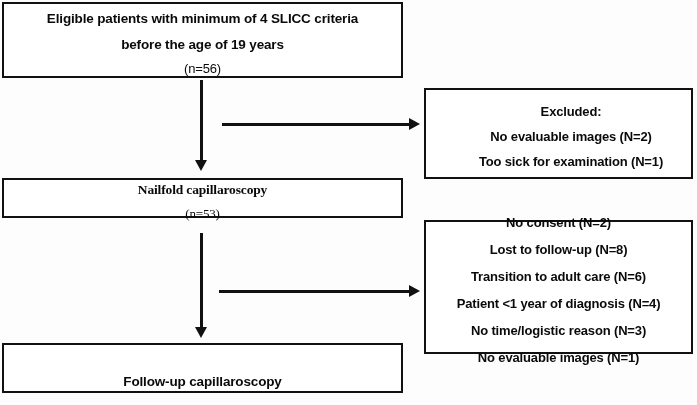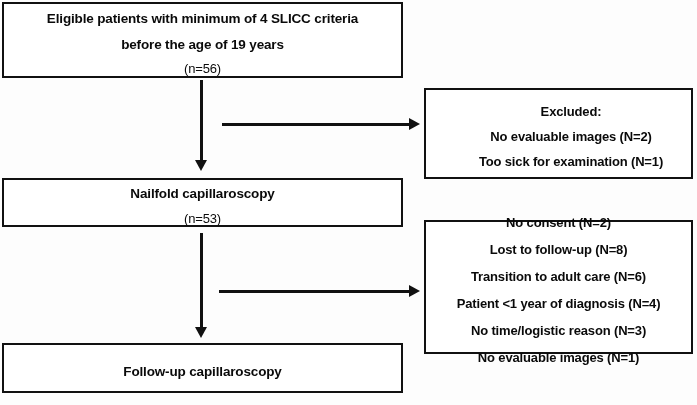--- a/index.html
+++ b/index.html
@@ -39,22 +39,22 @@
     white-space: nowrap;
     margin-top: 8px;
   }
   .box .ln.reg {
     font-weight: normal;
     font-size: 13px;
   }
 
   
   #box-eligible   { left: 2px;  top: 2px;   width: 401px; height: 76px; }
-  #box-nailfold   { left: 2px;  top: 178px; width: 401px; height: 49px; }
-  #box-followup   { left: 2px;  top: 343px; width: 401px; height: 50px; }
+  #box-nailfold   { left: 2px;  top: 178px; width: 401px; height: 40px; font-family: Liberation Serif, serif; }
+  #box-followup   { left: 2px;  top: 343px; width: 401px; height: 50px; justify-content: flex-end; }
 
   
   #box-excluded   { left: 424px; top: 88px;  width: 269px; height: 91px; padding-left: 25px;  }
   #box-reasons    { left: 424px; top: 220px; width: 269px; height: 134px; }
 
   #box-excluded .ln { font-size: 13px; }
   #box-reasons  .ln { font-size: 13px; font-weight: bold; line-height: 1.45; }
 
   
   .conn { position: absolute; }

